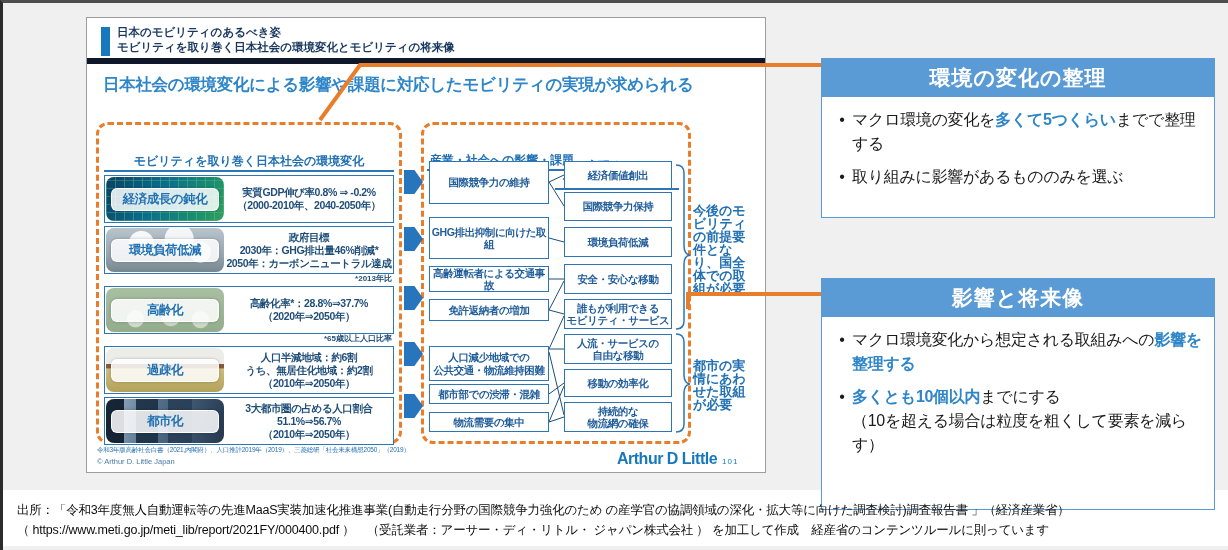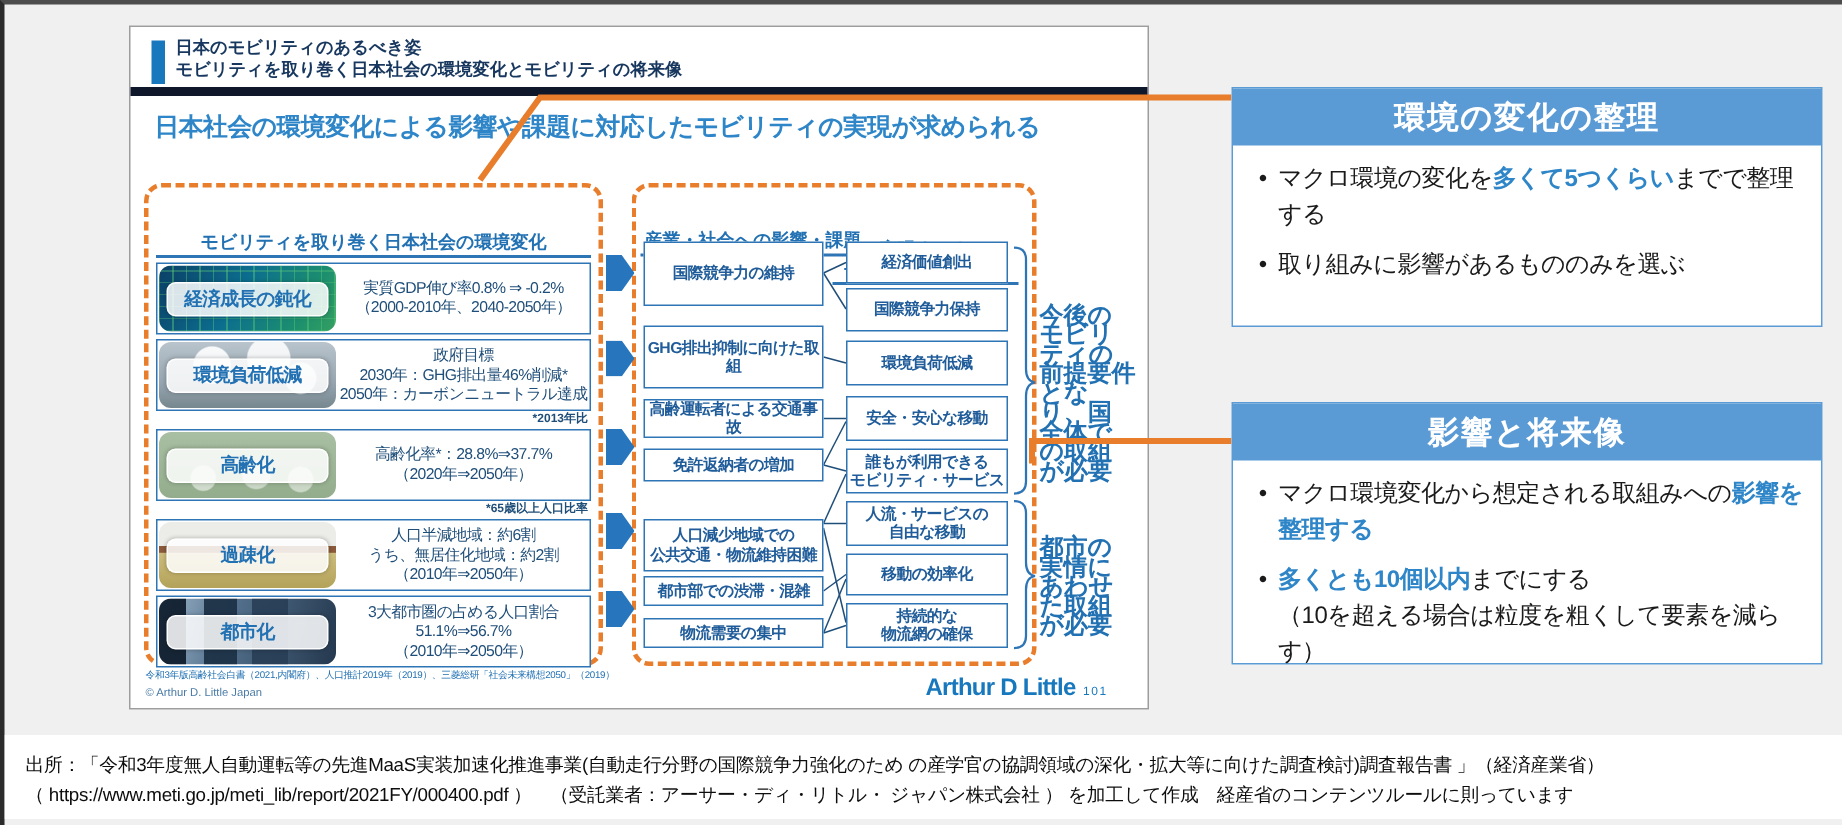--- a/index.html
+++ b/index.html
@@ -46,54 +46,54 @@
         radial-gradient(circle at 25% 70%, rgba(255,255,255,.55) 0 8px, transparent 9px),
         radial-gradient(circle at 55% 65%, rgba(255,255,255,.5) 0 9px, transparent 10px),
         radial-gradient(circle at 80% 72%, rgba(255,255,255,.5) 0 8px, transparent 9px),
         linear-gradient(180deg,#a9bfa3 0%,#93ad8c 100%); }
   .ph4{ background:
         linear-gradient(180deg,#ecece8 0%,#ecece8 36%,#8a5a3a 37%,#8a5a3a 46%,#cdbd7e 47%,#b3a258 100%); font-family: Liberation Mono, monospace; }
   .ph5{ background:
         linear-gradient(90deg, rgba(16,30,46,.95) 0 18px, transparent 18px 30px, rgba(29,50,71,.95) 30px 52px, transparent 52px 62px, rgba(40,62,86,.9) 62px 86px, transparent 86px),
         linear-gradient(105deg,#9fb8cc 0%,#53708c 40%,#24384e 100%); }
   .env-desc{ flex:1; display:flex; align-items:center; justify-content:center; text-align:center;
-             font-size:10.5px; font-weight:normal; color:#1F4E79; line-height:13px;
+             font-size:10.5px; font-weight:bold; color:#1F4E79; line-height:13px;
              white-space:pre-line; letter-spacing:-0.4px; }
   .env-fn{ text-align:right; font-size:8px; color:#1F4E79; font-weight:bold; height:9px;
            line-height:9px; padding-right:2px; }
   .env-sources{ position:absolute; left:10px; top:428px; width:320px; font-size:6.5px;
                 color:#2271B3; letter-spacing:-0.2px; }
   .slide-copyright{ position:absolute; left:10px; top:439px; font-size:7.5px; color:#4a7ba6; }
 
   
   .flow-box{ position:absolute; left:334px; top:104px; width:270px; height:322px;
              border:3px dashed #E87D2B; border-radius:12px; }
   .impacts-h{ position:absolute; left:340px; top:110px; width:150px; }
   .future-h{ position:absolute; left:468px; top:116px; width:124px; }
   .fbox{ position:absolute; background:#fff; border:1px solid #2E75B6; display:flex;
          align-items:center; justify-content:center; text-align:center; font-size:10.5px;
          font-weight:bold; color:#1F5C99; line-height:12.5px; white-space:pre-line;
          letter-spacing:-0.4px; z-index:2; }
   .mcol{ left:342px; width:120px; }
   .rcol{ left:477px; width:108px; }
   .arrow{ position:absolute; left:317px; width:19px; height:24px; background:#2775BC;
           clip-path:polygon(0 0,55% 0,100% 50%,55% 100%,0 100%); z-index:2; }
-  .side-note{ position:absolute; left:606px; width:64px; font-size:16px; font-weight:bold;
+  .side-note{ position:absolute; left:606px; width:64px; font-size:13px; font-weight:bold;
               color:#2271B3; line-height:13px; word-break:break-all; z-index:2;}
   .slide-svg{ position:absolute; left:0; top:0; width:680px; height:456px; z-index:1;
               pointer-events:none; }
   .logo{ position:absolute; left:530px; top:432px; color:#1878BE; font-weight:bold;
          font-size:16px; letter-spacing:-0.5px; }
   .page-num{ font-size:8px; font-weight:normal; letter-spacing:1px; margin-left:5px; }
 
   
   .callout{ position:absolute; left:818px; width:394px; border:1px solid #5B9BD5; background:#fff;
             z-index:4; }
   #callout1{ top:55px; height:160px; }
-  #callout2{ top:265px; height:175px; }
+  #callout2{ top:275px; height:232px; }
   .callout-header{ height:38px; background:#5B9BD5; color:#fff; font-weight:bold; font-size:21px;
                    display:flex; align-items:center; justify-content:center; letter-spacing:1px; }
   .callout-body{ padding:11px 12px 8px 10px; }
   .bullet{ display:flex; margin-bottom:9px; font-size:16px; color:#1a1a1a; line-height:24px; }
   .marker{ flex:0 0 20px; text-align:center; }
   .btext{ flex:1; white-space:pre-line; letter-spacing:-0.3px; }
   .em{ color:#2E86C8; font-weight:bold; }
 
   
   .overlay-svg{ position:absolute; left:0; top:0; width:1228px; height:550px; z-index:3;

